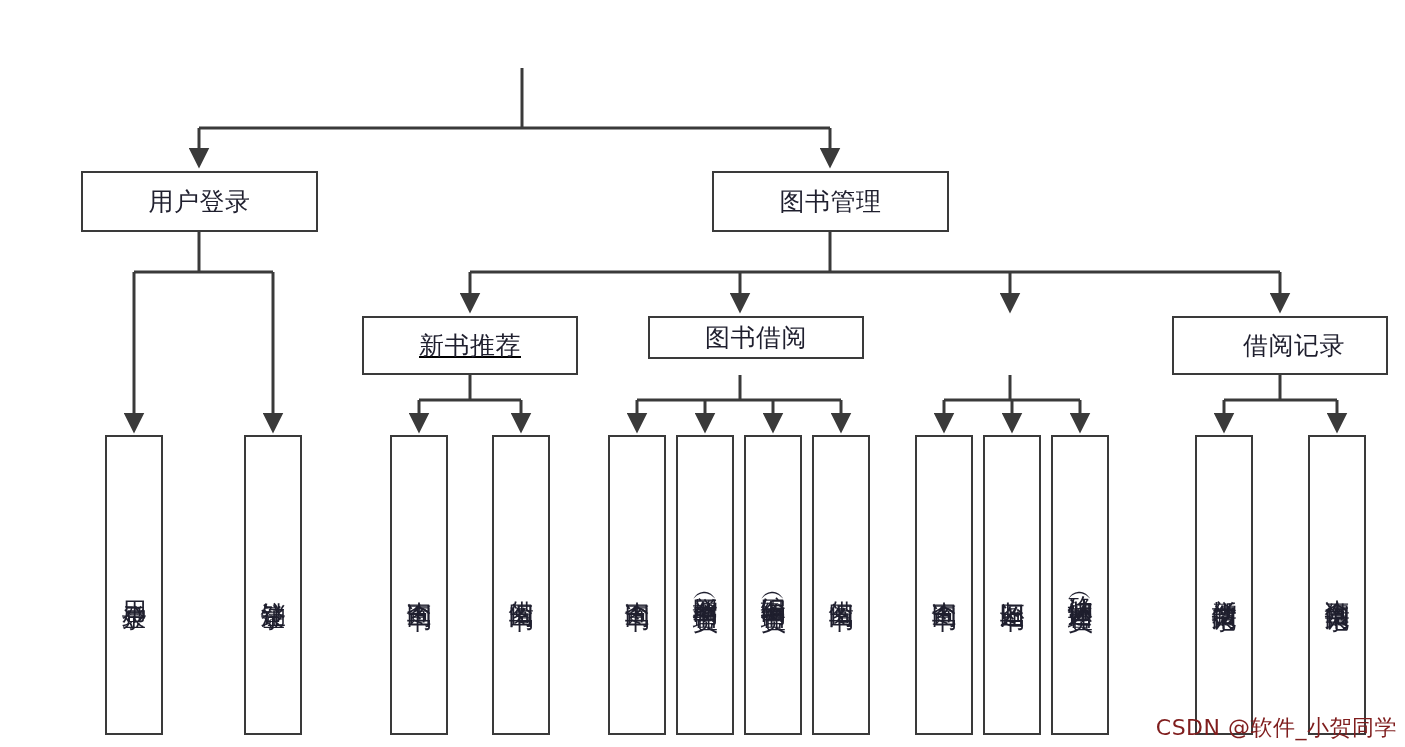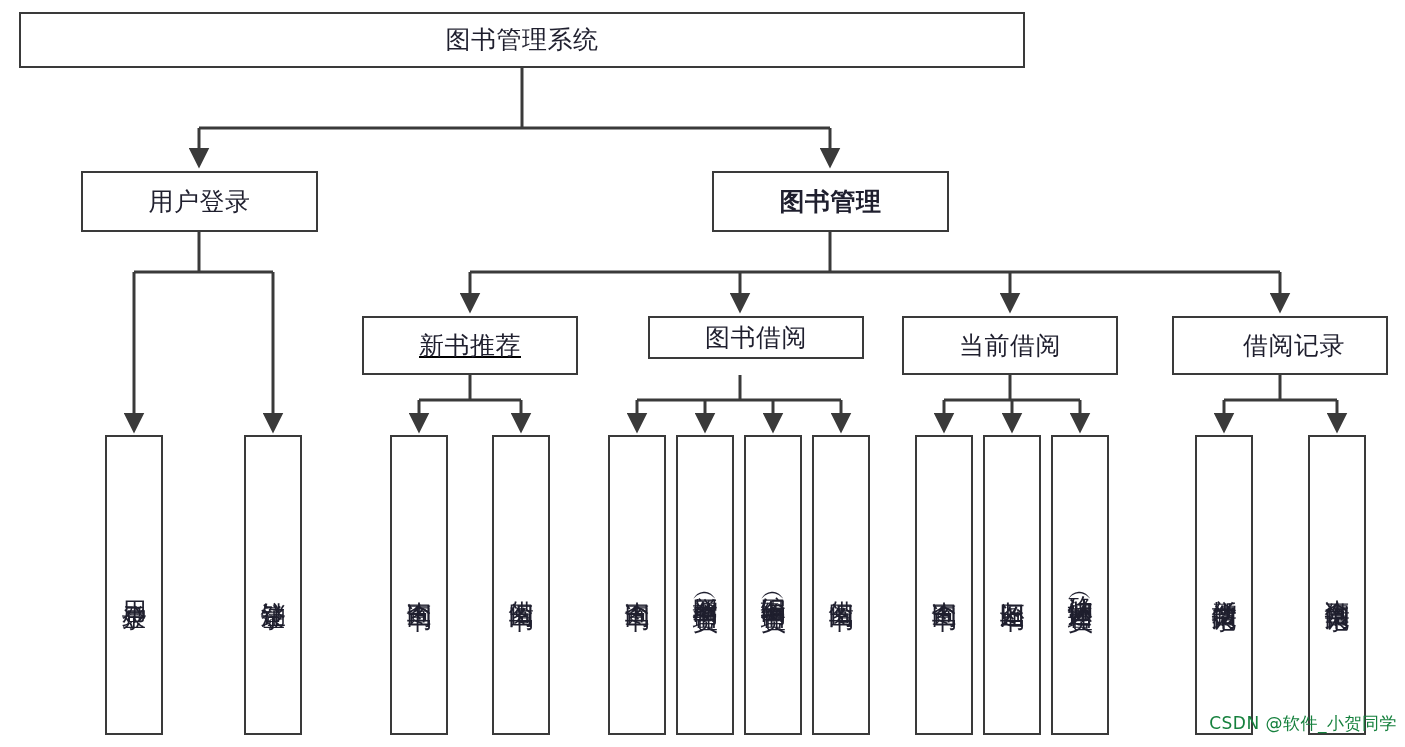--- a/index.html
+++ b/index.html
@@ -59,23 +59,23 @@
     text-orientation: upright;
     font-size: 25px;
     line-height: 1.18;
     letter-spacing: 2px;
     white-space: nowrap;
     max-height: 100%;
   }
   .watermark {
     position: absolute;
     right: 8px;
-    bottom: 12px;
-    font-size: 17px;
-    color: #15803d;
+    bottom: 4px;
+    font-size: 22px;
+    color: #7f1d1d;
     letter-spacing: 0.5px;
     z-index: 5;
     white-space: nowrap;
   }
 </style>
 </head>
 <body>
 
 <div id="diagram-root">
 
@@ -122,39 +122,33 @@
       <path d="M 1012 400 L 1012 423" marker-end="url(#arrow)"></path>
       <path d="M 1080 400 L 1080 423" marker-end="url(#arrow)"></path>
 
       <path d="M 1280 375 L 1280 400"></path>
       <path d="M 1224 400 L 1337 400"></path>
       <path d="M 1224 400 L 1224 423" marker-end="url(#arrow)"></path>
       <path d="M 1337 400 L 1337 423" marker-end="url(#arrow)"></path>
     </g>
   </svg>
 
-  <div class="node root horiz" style="left:19px; top:12px; width:1006px; height:56px;">
-    <span class="node-label">图书管理系统</span>
-  </div>
 
   <div class="node horiz" style="left:81px; top:171px; width:237px; height:61px;">
     <span class="node-label">用户登录</span>
   </div>
-  <div class="node horiz" style="left:712px; top:171px; width:237px; height:61px;font-weight:bold;">
+  <div class="node horiz" style="left:712px; top:171px; width:237px; height:61px;">
     <span class="node-label">图书管理</span>
   </div>
 
   <div class="node horiz" style="left:362px; top:316px; width:216px; height:59px;text-decoration:underline;">
     <span class="node-label">新书推荐</span>
   </div>
   <div class="node horiz" style="left:648px; top:316px; width:216px; height:43px;">
     <span class="node-label">图书借阅</span>
-  </div>
-  <div class="node horiz" style="left:902px; top:316px; width:216px; height:59px;">
-    <span class="node-label">当前借阅</span>
   </div>
   <div class="node horiz" style="left:1172px; top:316px; width:216px; height:59px;padding-left:28px;">
     <span class="node-label">借阅记录</span>
   </div>
 
   <div class="node vert" style="left:105px; top:435px; width:58px; height:300px;">
     <span class="node-label">用户登录</span>
   </div>
   <div class="node vert" style="left:244px; top:435px; width:58px; height:300px;">
     <span class="node-label">注销登录</span>

